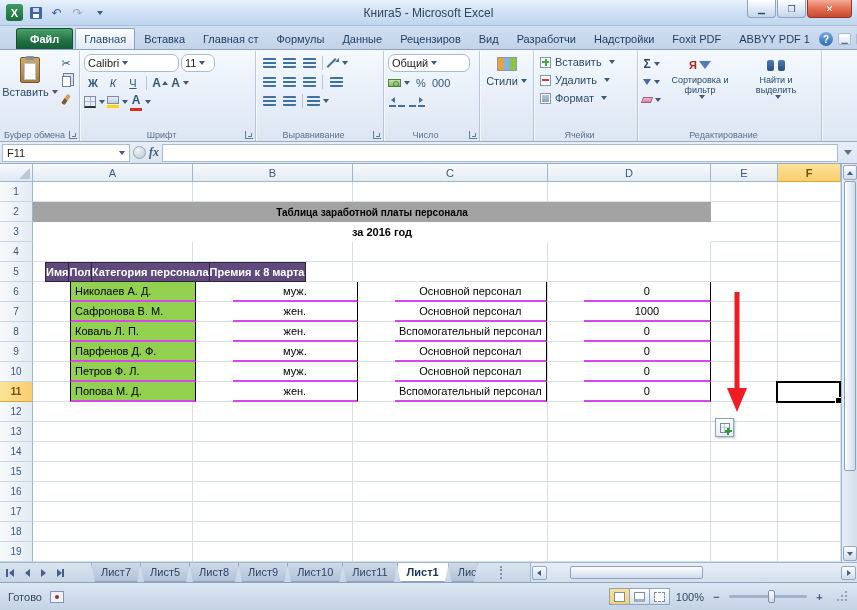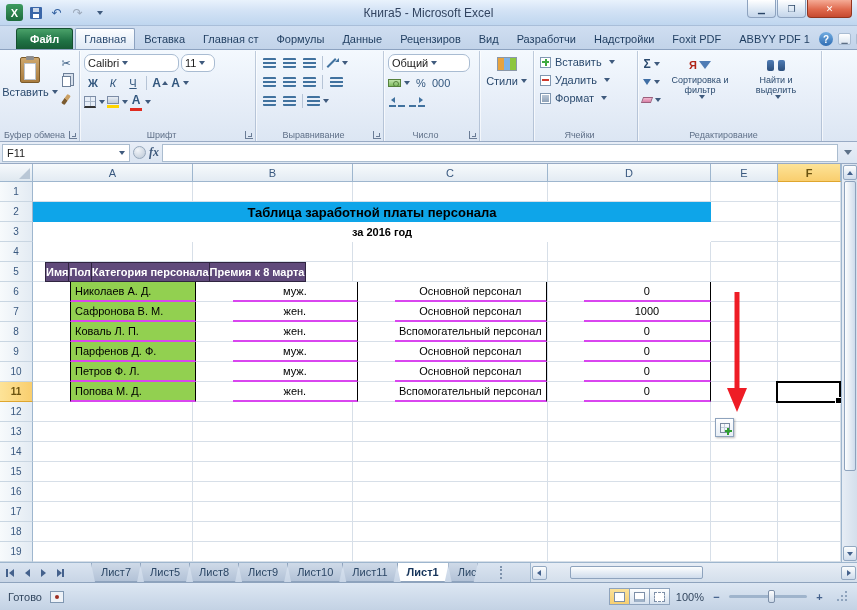--- a/index.html
+++ b/index.html
@@ -139,21 +139,21 @@
   .col-headers span:last-child { background:linear-gradient(#fde398,#f9ce6e); border-bottom-color:#dfa62e; color:#6b5310; font-weight:bold; }
   .row-headers { position:absolute; left:0; top:18px; width:33px; bottom:0; }
   .row-headers span { display:flex; height:20px; align-items:center; justify-content:center; border-right:1px solid #9eb6ce; border-bottom:1px solid #c9d6e2; background:linear-gradient(to right,#f7fafc,#e3ebf3); color:#39587f; font-size:10px; }
   .row-headers span:nth-child(11) { background:linear-gradient(to right,#fde398,#f9ce6e); color:#6b5310; font-weight:bold; border-bottom-color:#dfa62e; }
   .cells { position:absolute; left:33px; top:18px; right:0; bottom:0; background:#fff; overflow:hidden; }
   .g-row { display:flex; height:20px; }
   .g-row span { height:20px; border-right:1px solid #d7dfe8; border-bottom:1px solid #d7dfe8; }
   .ca{width:160px}.cb{width:160px}.cc{width:195px}.cd{width:163px}.ce{width:67px}.cf{flex:1}
 
   .overlay { position:absolute; }
-  .sheet-title1 { left:0; top:20px; width:678px; height:20px; background:#0ea5e9; display:flex; align-items:center; justify-content:center; font-weight:bold; font-size:13px; color:#000; }
+  .sheet-title1 { left:0; top:20px; width:678px; height:20px; background:#a3a3a3; display:flex; align-items:center; justify-content:center; font-weight:bold; font-size:10px; color:#000; }
   .sheet-title2 { left:0; top:40px; width:678px; height:20px; background:#fff; display:flex; align-items:center; justify-content:center; font-weight:bold; font-size:11px; color:#000;padding-left:20px; }
   .xl-table { left:0; top:80px; width:678px; }
   .t-head { display:flex; height:20px;margin-left:12px; }
   .t-head span { background:#604a7b; color:#fff; font-weight:bold; display:flex; align-items:center; justify-content:center; border:1px solid #2f2440; border-left:none; }
   .t-head span:first-child { border-left:1px solid #2f2440; }
   .t-row { display:flex; height:20px; }
   .t-row span { background:#fff; display:flex; align-items:center; justify-content:center; border-right:1px solid #000; border-bottom:2px solid #d946ef; color:#000;margin-left:37px; }
   .t-row span:first-child { background:#92d050; justify-content:flex-start; padding-left:4px; border-left:1px solid #000; }
   .tw1{width:160px}.tw2{width:160px}.tw3{width:195px}.tw4{width:163px}
   .selection { left:743px; top:199px; width:65px; height:22px; border:2px solid #000; }

